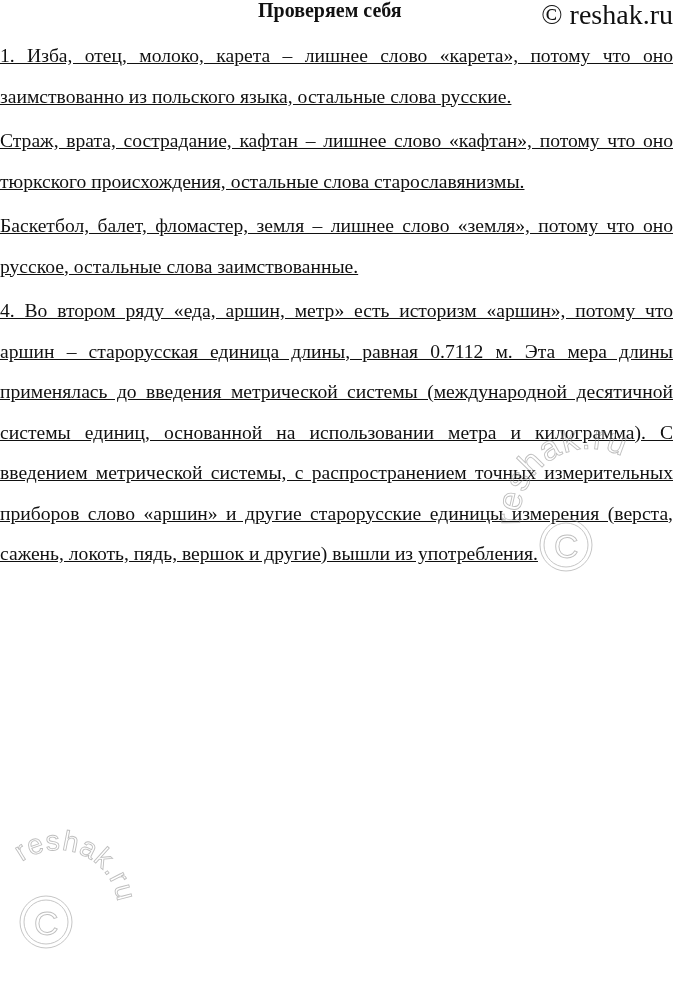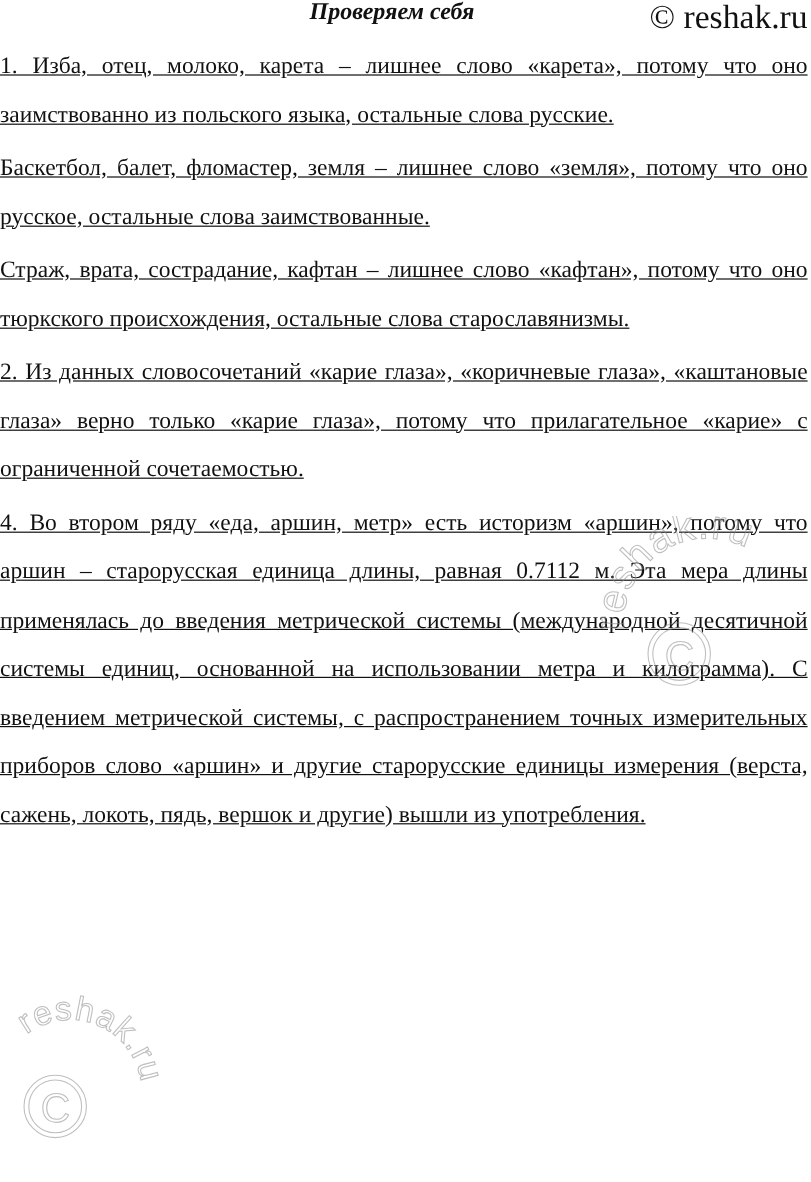--- a/index.html
+++ b/index.html
@@ -5,21 +5,21 @@
     html, body { margin: 0; padding: 0; background: #ffffff; }
     body {
       width: 676px; height: 985px; overflow: hidden; position: relative;
       font-family: "Liberation Serif", serif; color: #111111;
     }
     .header {
       position: absolute; top: 0; left: 0; width: 676px; height: 24px;
     }
     .header-title {
       position: absolute; left: 258px; top: -1px;
-      font-size: 20px; font-weight: bold; font-style: italic; white-space: nowrap;
+      font-size: 20px; font-weight: bold; white-space: nowrap;
     }
     .header-site {
       position: absolute; right: 3px; top: -1px;
       font-size: 28px; white-space: nowrap;
     }
     .content {
       position: absolute; left: 0; top: 36px; width: 673px;
       font-size: 19.6px; line-height: 40.5px; text-align: justify; text-decoration: underline;
     }
     .content p { margin: 0 0 4px 0; }
@@ -30,23 +30,22 @@
 </head>
 <body>
 
 <div class="header">
   <span class="header-title">Проверяем себя</span>
   <span class="header-site">© reshak.ru</span>
 </div>
 
 <div class="content">
   <p>1. Изба, отец, молоко, карета – лишнее слово «карета», потому что оно заимствованно из польского языка, остальные слова русские.</p>
+  <p>Страж, врата, сострадание, кафтан – лишнее слово «кафтан», потому что оно тюркского происхождения, остальные слова старославянизмы.</p>
   <p>Баскетбол, балет, фломастер, земля – лишнее слово «земля», потому что оно русское, остальные слова заимствованные.</p>
-  <p>Страж, врата, сострадание, кафтан – лишнее слово «кафтан», потому что оно тюркского происхождения, остальные слова старославянизмы.</p>
-  <p>2. Из данных словосочетаний «карие глаза», «коричневые глаза», «каштановые глаза» верно только «карие глаза», потому что прилагательное «карие» с ограниченной сочетаемостью.</p>
   <p>4. Во втором ряду «еда, аршин, метр» есть историзм «аршин», потому что аршин – старорусская единица длины, равная 0.7112 м. Эта мера длины применялась до введения метрической системы (международной десятичной системы единиц, основанной на использовании метра и килограмма). С введением метрической системы, с распространением точных измерительных приборов слово «аршин» и другие старорусские единицы измерения (верста, сажень, локоть, пядь, вершок и другие) вышли из употребления.</p>
 </div>
 
 <div class="watermark" style="left:500px; top:430px; width:180px; height:160px;">
   <svg width="180" height="160" viewBox="0 0 180 160">
     <defs>
       <path id="arc1" d="M 20 95 A 70 70 0 0 1 140 40"></path>
     </defs>
     <text font-family="Liberation Sans, sans-serif" font-size="34" fill="none" stroke="#8a8a8a" stroke-width="0.9" letter-spacing="1">
       <textPath href="#arc1">reshak.ru</textPath>

